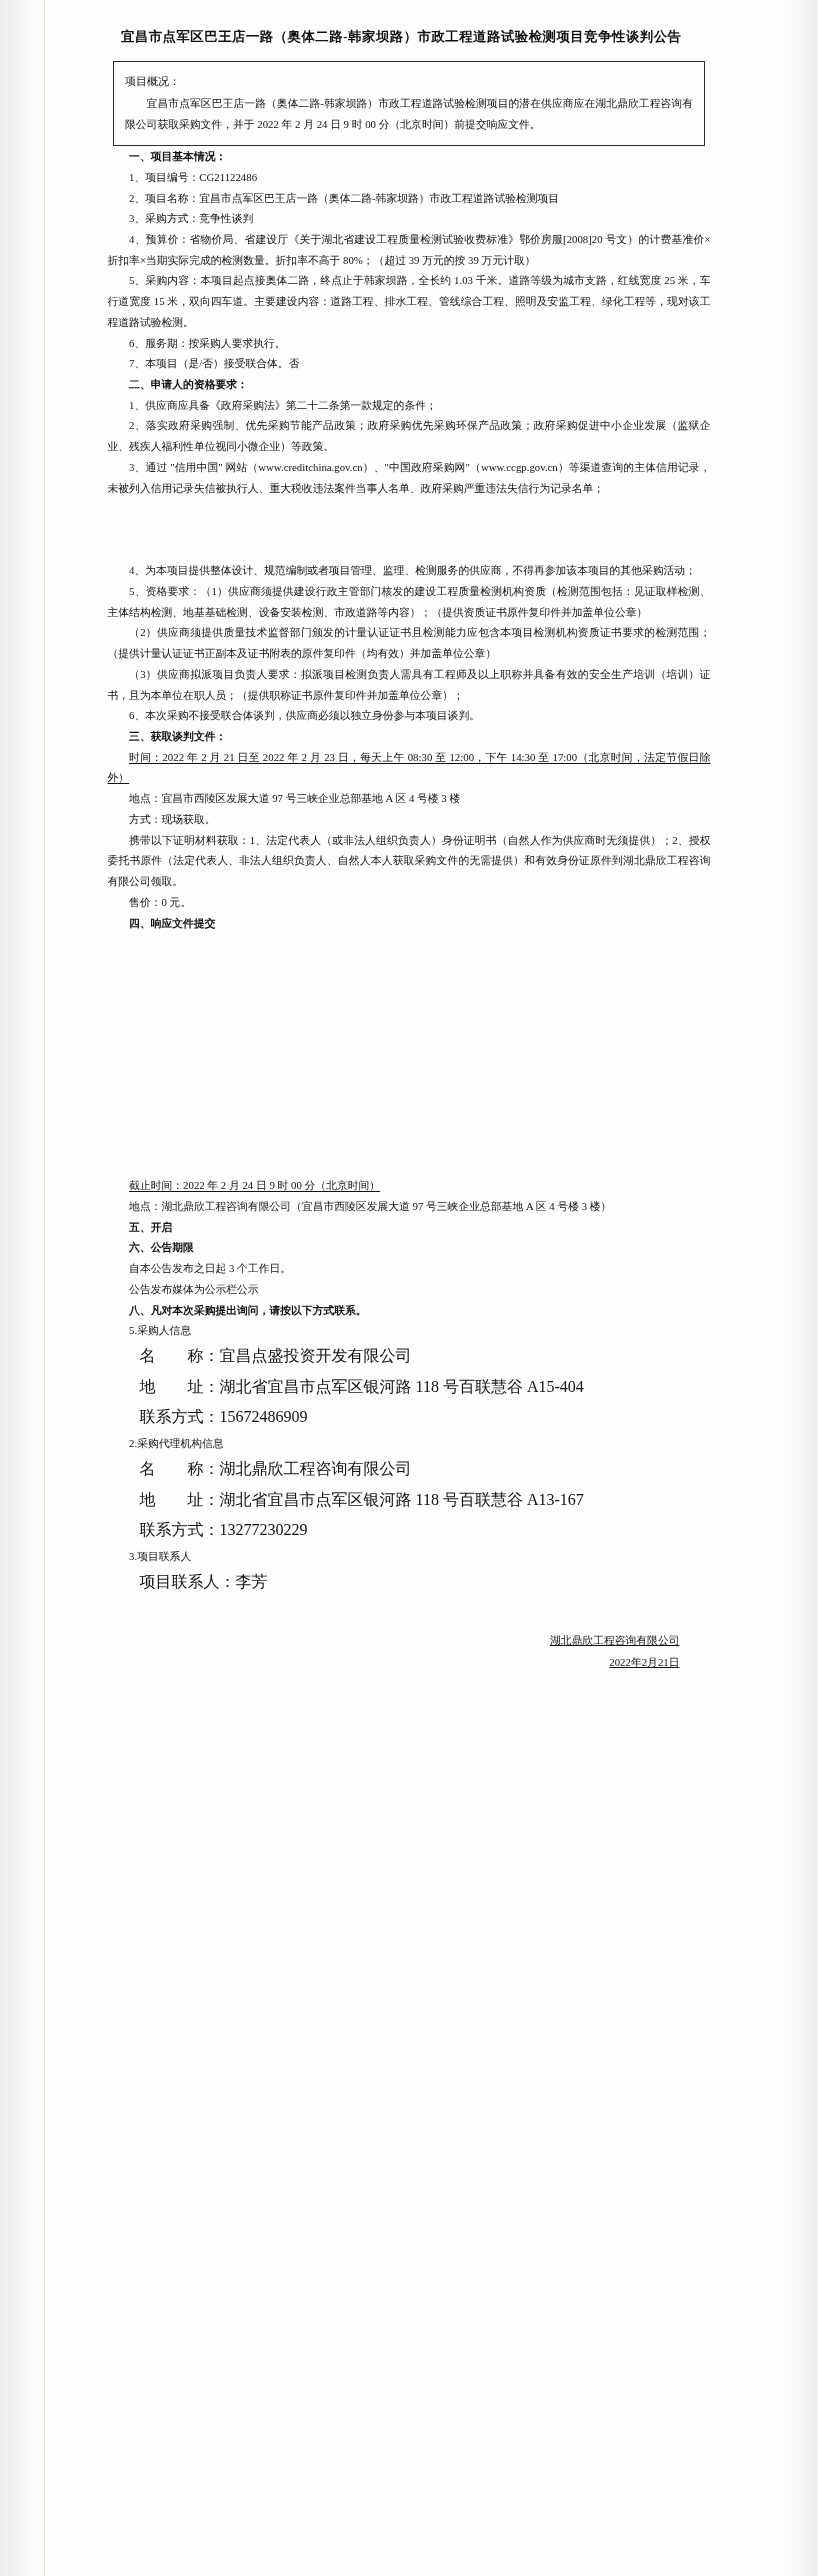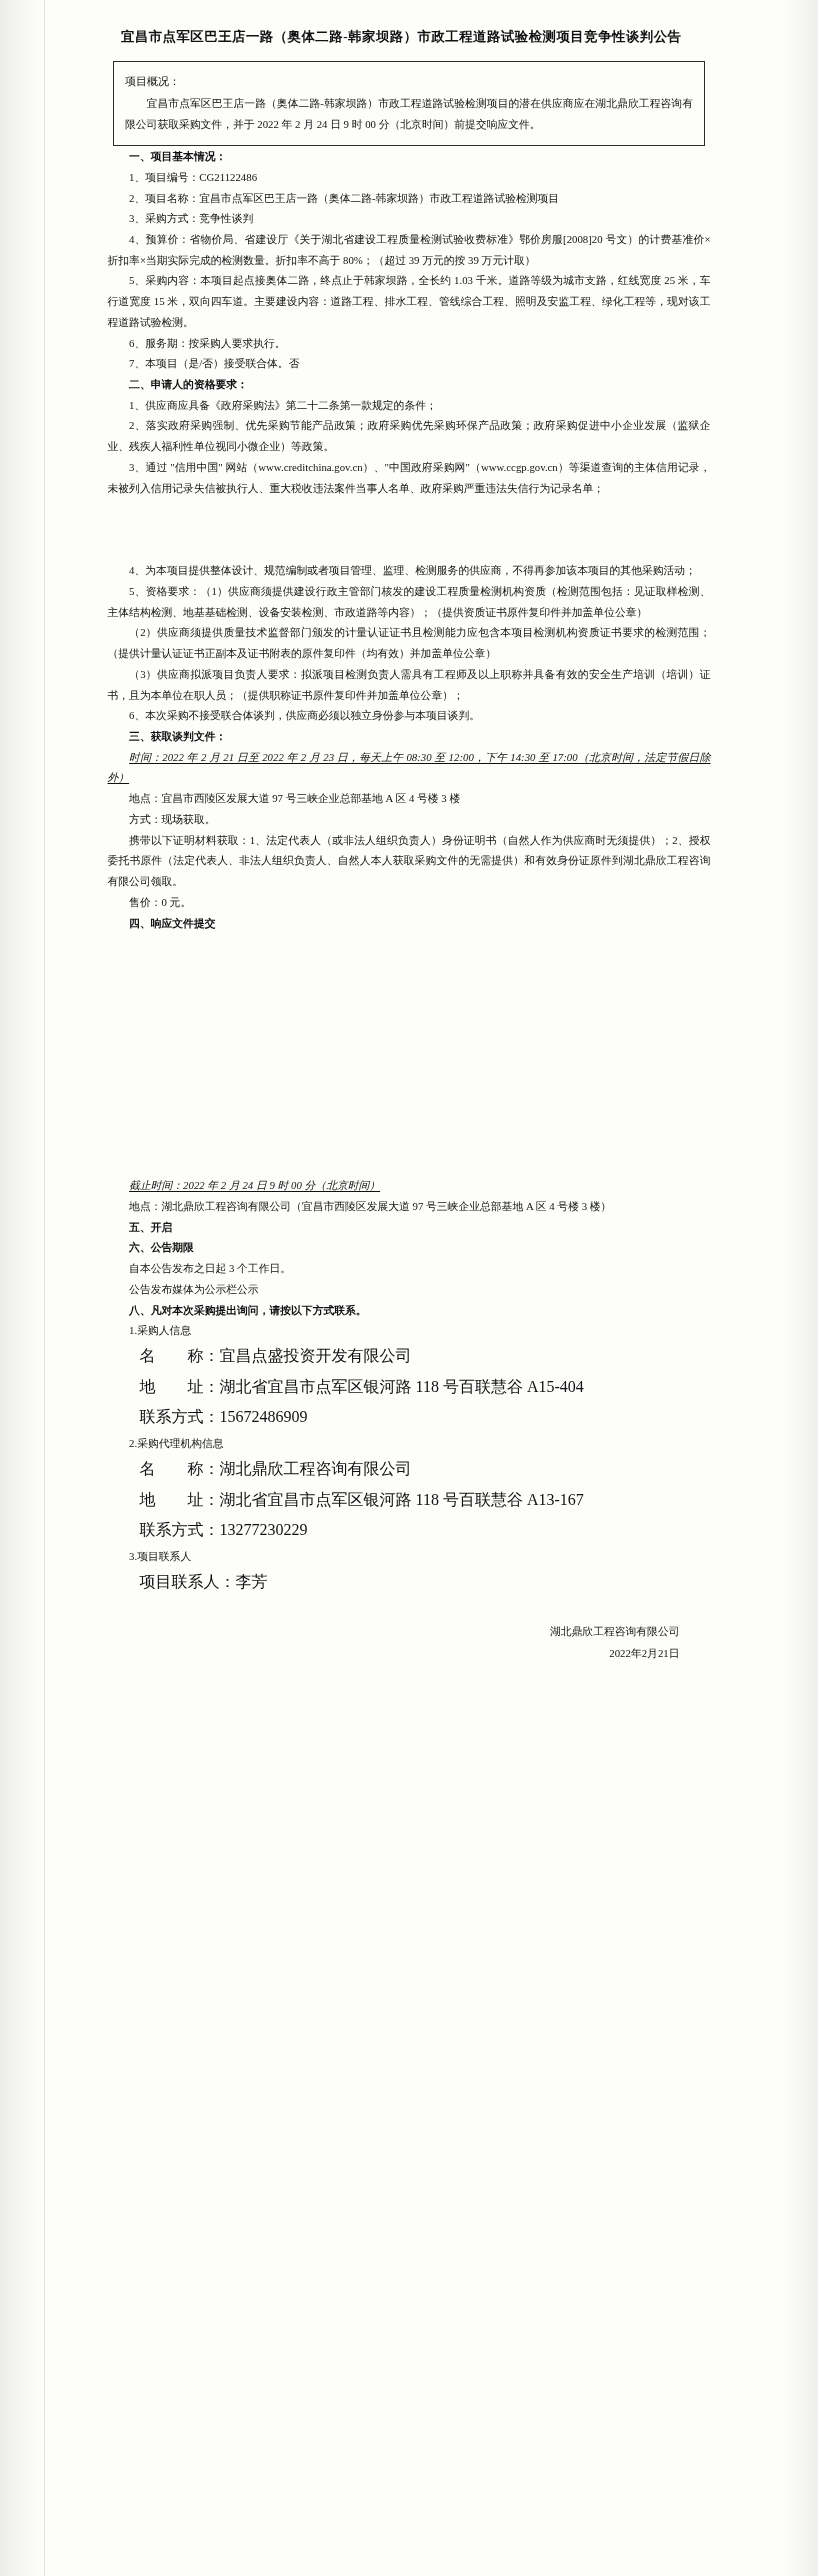--- a/index.html
+++ b/index.html
@@ -77,36 +77,37 @@
   }
   .indent2 { text-indent: 2em; }
 
   .section-h {
     font-size: 10.8px;
     line-height: 1.92;
     text-indent: 2em;
     font-weight: bold;
   }
 
-  .u { text-decoration: underline; text-underline-offset: 1.5px; font-style: italic; }
+  .u { text-decoration: underline; text-underline-offset: 1.5px; }
 
   .block { margin-top: 0; }
   .gap-md { height: 62px; }
   .gap-xl { height: 242px; }
 
   .contact-line {
     font-size: 16px;
     line-height: 1.92;
     text-indent: 2em;
   }
 
   .sign-area {
-    margin-top: 24px;
+    margin-top: 33px;
     text-align: right;
     padding-right: 31px;
+    text-decoration: underline;
   }
   .sign-area p {
     text-align: right;
     font-size: 10.8px;
     line-height: 1.95;
   }
 </style>
 </head>
 <body>
 
@@ -173,21 +174,21 @@
       <p class="indent2">自本公告发布之日起 3 个工作日。</p>
     </div>
 
     <div class="block">
       <p class="indent2">公告发布媒体为公示栏公示</p>
     </div>
 
     <div class="block">
       <p class="section-h">八、凡对本次采购提出询问，请按以下方式联系。</p>
 
-      <p class="indent2">1.采购人信息</p>
+      <p class="indent2">5.采购人信息</p>
       <p class="contact-line">名　　称：宜昌点盛投资开发有限公司</p>
       <p class="contact-line">地　　址：湖北省宜昌市点军区银河路 118 号百联慧谷 A15-404</p>
       <p class="contact-line">联系方式：15672486909</p>
 
       <p class="indent2">2.采购代理机构信息</p>
       <p class="contact-line">名　　称：湖北鼎欣工程咨询有限公司</p>
       <p class="contact-line">地　　址：湖北省宜昌市点军区银河路 118 号百联慧谷 A13-167</p>
       <p class="contact-line">联系方式：13277230229</p>
 
       <p class="indent2">3.项目联系人</p>

